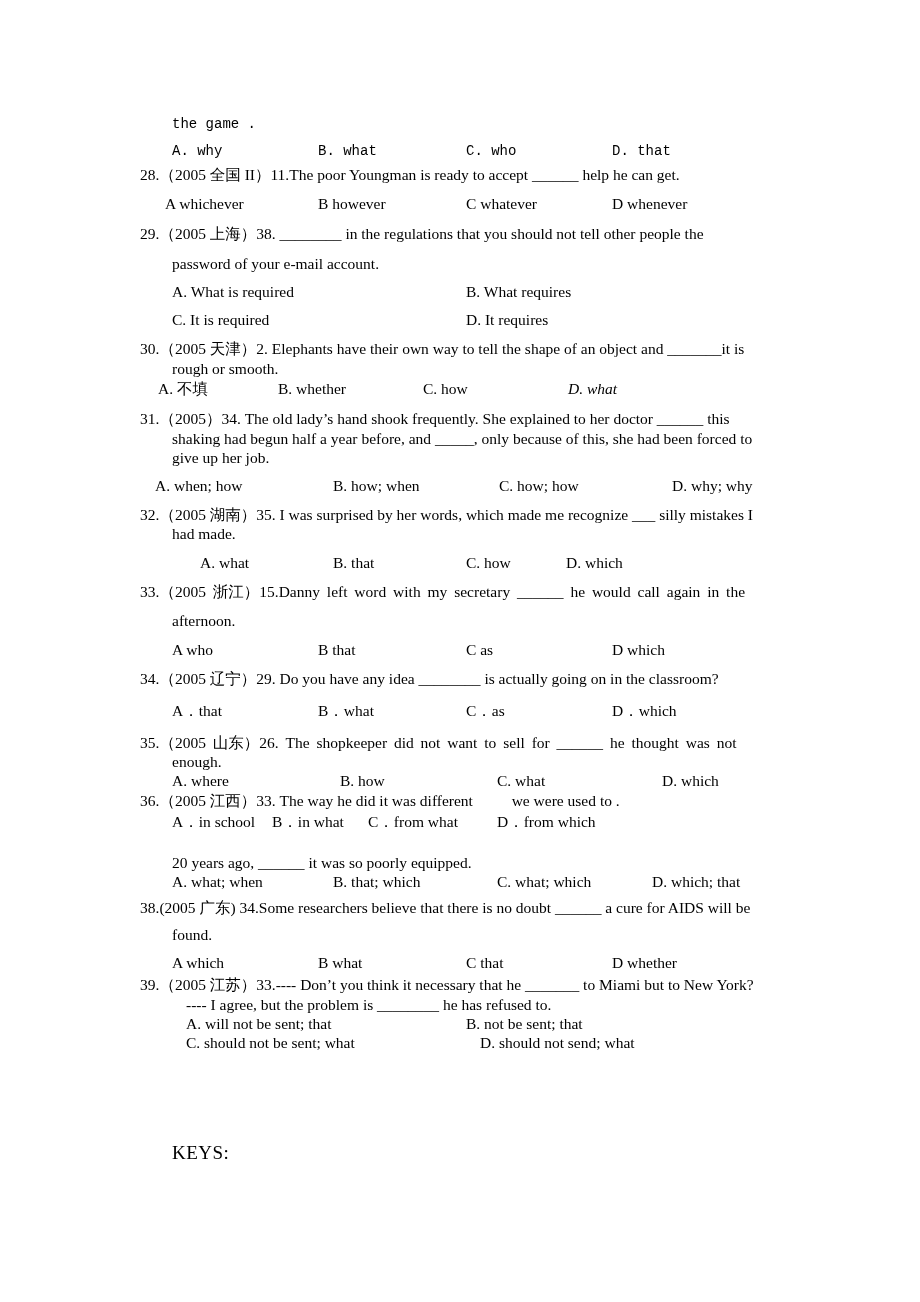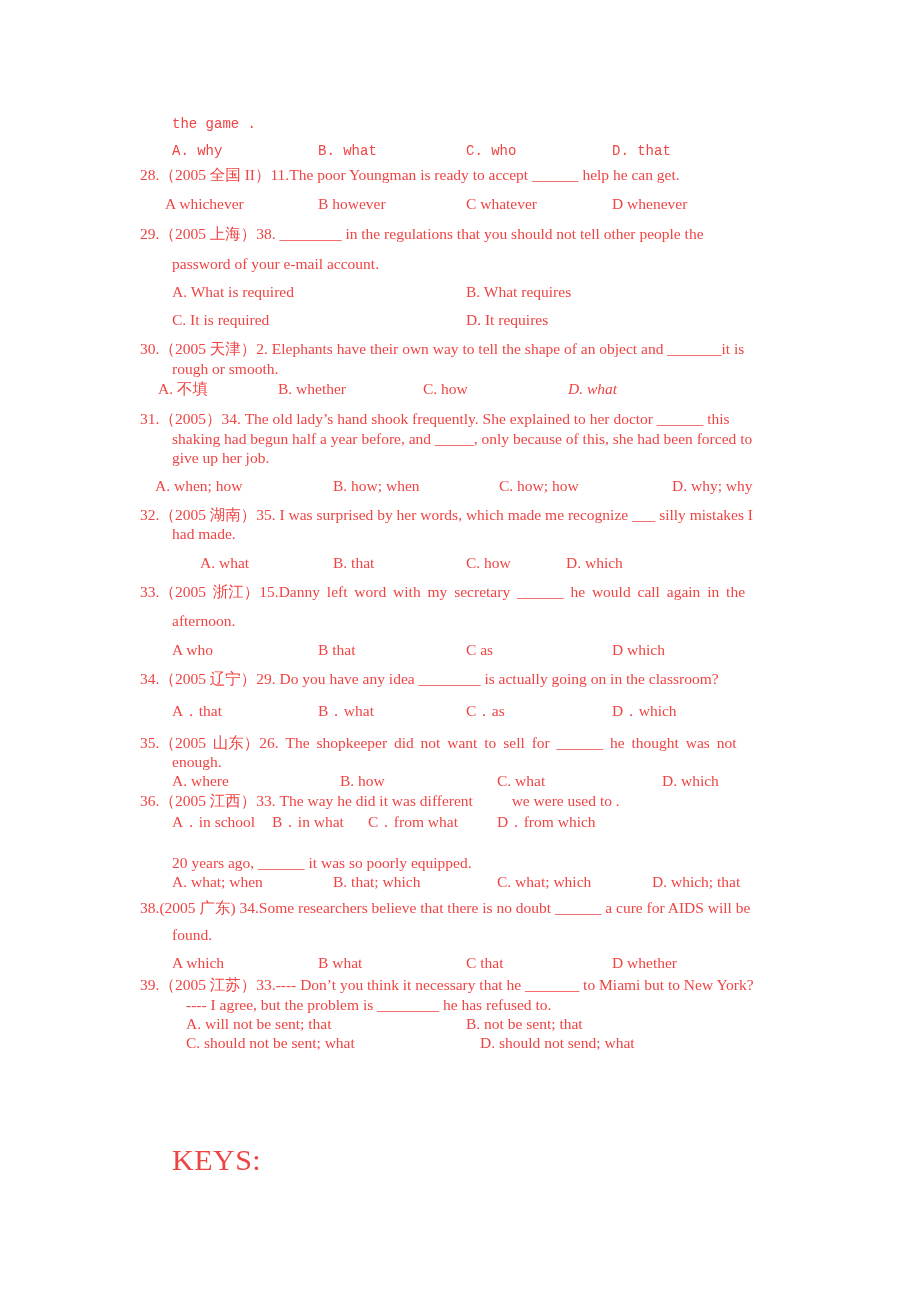--- a/index.html
+++ b/index.html
@@ -3,35 +3,35 @@
 <meta charset="utf-8">
 <style>
   html, body { margin: 0; padding: 0; background: #ffffff; }
   .page {
     position: relative;
     width: 920px;
     height: 1302px;
     background: #ffffff;
     font-family: "Liberation Serif", serif;
     font-size: 15.5px;
-    color: #ef4444;
+    color: #000000;
     overflow: hidden;
   }
   .ln {
     position: absolute;
     white-space: pre;
     line-height: 1.2;
   }
   .mono {
     font-family: "Liberation Mono", monospace;
     font-size: 14px;
   }
   .just { word-spacing: 3px; }
   .keys {
-    font-size: 30px;
+    font-size: 19px;
     letter-spacing: 0.5px;
   }
 </style>
 </head>
 <body>
 
 <div class="page">
 
   <div class="ln mono" style="left:172px; top:116px;">the game .</div>
   <div class="ln mono" style="left:172px; top:143px;">A. why</div>

